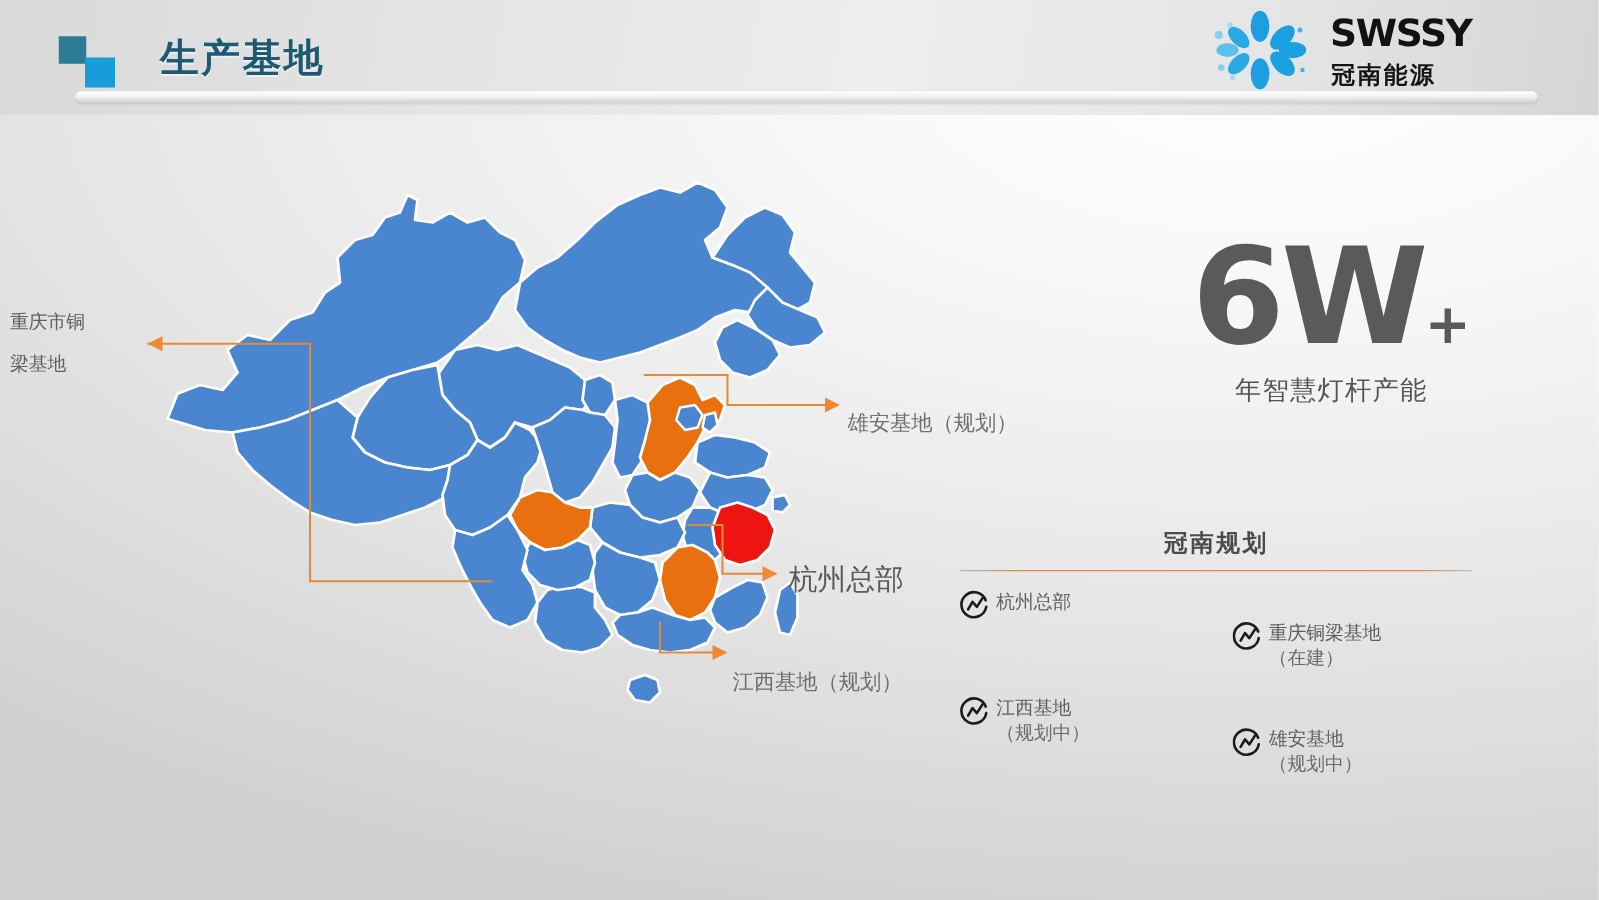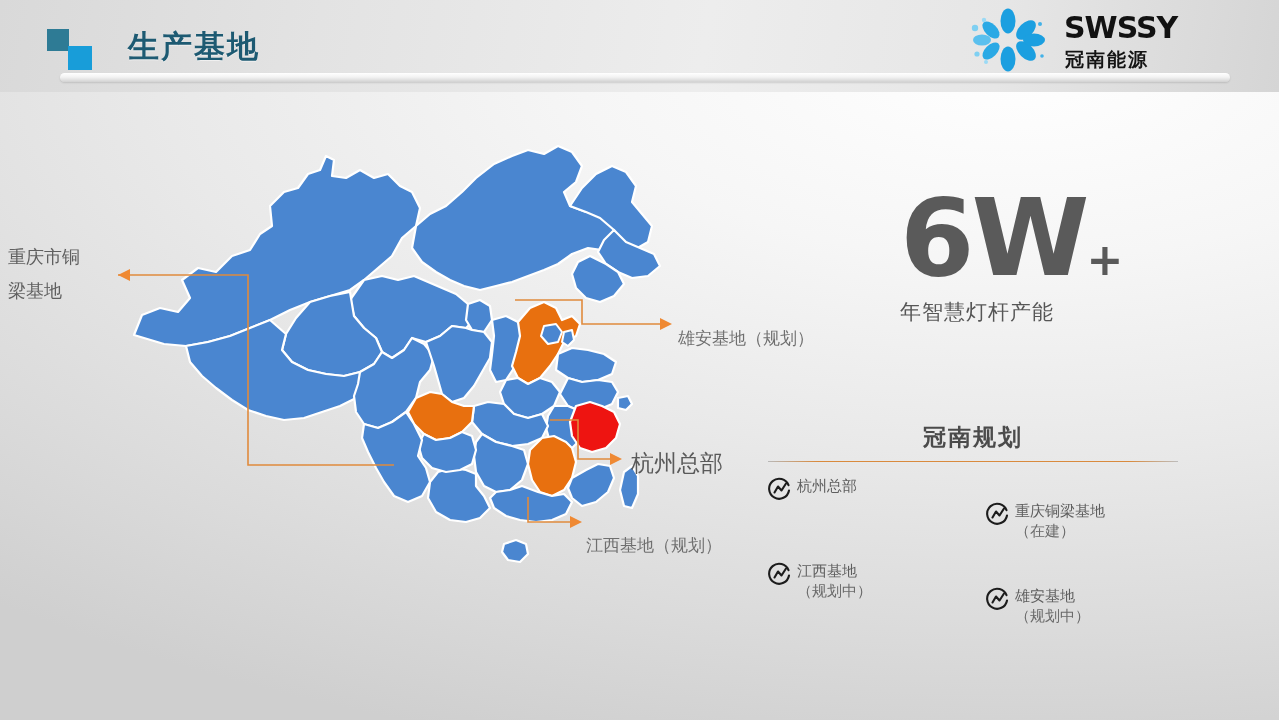--- a/index.html
+++ b/index.html
@@ -74,49 +74,49 @@
   #connectors { position: absolute; left: 0; top: 0; width: 1279px; height: 720px; pointer-events: none; }
 
   .callout {
     position: absolute;
     color: #6f6f6f;
     font-family: "DejaVu Sans", "Liberation Sans", sans-serif;
     white-space: nowrap;
   }
   #callout-chongqing {
     left: 8px; top: 240px;
-    font-size: 18px; line-height: 34px; color: #5f5f5f;
+    font-size: 15px; line-height: 34px; color: #5f5f5f;
   }
   #callout-xiongan { left: 678px; top: 327px; font-size: 17px; }
   #callout-hangzhou { left: 631px; top: 448px; font-size: 23px; color: #5a5a5a; }
   #callout-jiangxi { left: 586px; top: 534px; font-size: 17px; }
 
   
-  #stat-block { position: absolute; left: 900px; top: 185px; width: 330px; }
+  #stat-block { position: absolute; left: 900px; top: 185px; width: 330px; text-align: center; }
   #stat-number {
     font-size: 107px; font-weight: bold; color: #5a5a5a;
     line-height: 1; letter-spacing: -3px;
     font-family: "DejaVu Sans", sans-serif;
     display: inline-block;
   }
   #stat-plus {
     font-size: 44px; font-weight: bold; color: #5a5a5a;
     display: inline-block; vertical-align: baseline;
     font-family: "DejaVu Sans", sans-serif;
   }
   #stat-caption {
     margin-top: 6px; font-size: 21px; color: #565656;
     letter-spacing: 1px;
     font-family: "DejaVu Sans", "Liberation Sans", sans-serif;
   }
 
   
   #legend-panel { position: absolute; left: 768px; top: 422px; width: 410px; }
   #legend-title {
-    text-align: center; font-size: 23px; font-weight: bold; color: #4b4b4b;
+    text-align: center; font-size: 19px; font-weight: bold; color: #4b4b4b;
     letter-spacing: 2px; font-family: "DejaVu Sans", sans-serif;
   }
   #legend-rule {
     margin-top: 8px; height: 1px; width: 100%;
     background: linear-gradient(90deg, #b8b8b8 0%, #d98a3d 12%, #d98a3d 88%, #bdbdbd 100%);
   }
   #legend-grid {
     margin-top: 14px;
     display: grid; grid-template-columns: 1fr 1fr; row-gap: 20px; column-gap: 10px;
   }

